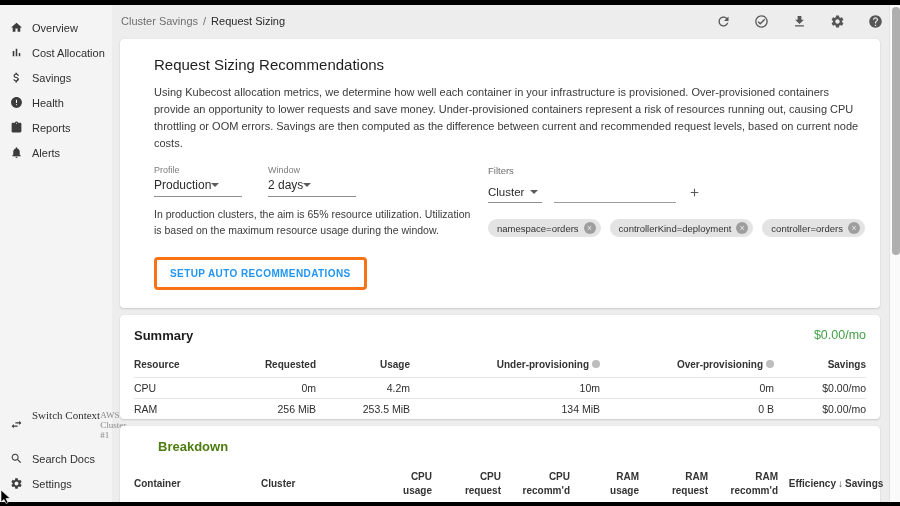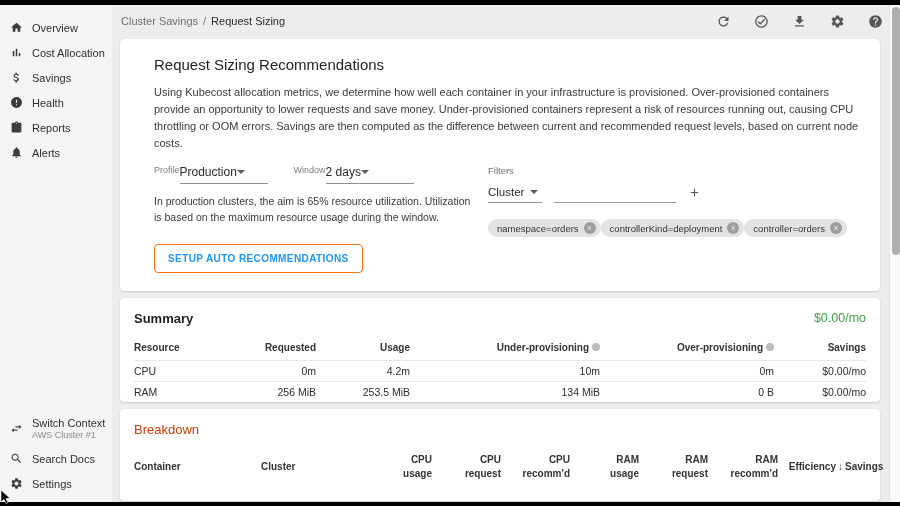--- a/index.html
+++ b/index.html
@@ -6,21 +6,21 @@
   html,body { width:900px; height:506px; overflow:hidden; }
   body { background:#000; font-family:"Liberation Sans","DejaVu Sans",sans-serif; position:relative; }
   .app { position:absolute; top:5px; left:0; right:0; bottom:4px; display:flex; background:#ededee; }
 
   
   .sidebar { width:112px; background:#f4f4f4; display:flex; flex-direction:column; padding:10px 0 6px 0; flex-shrink:0; }
   .nav-item { display:flex; align-items:center; gap:9px; padding:6px 10px; cursor:pointer; color:#2f2f2f; }
   .nav-item svg { width:13px; height:13px; fill:#3c3c3c; flex-shrink:0; }
   .nav-label { font-size:11px; color:#2f2f2f; white-space:nowrap; }
   .nav-sub { font-size:9px; color:#8a8a8a; margin-top:1px; }
-  .nav-text-col { display:flex; flex-direction:column; }
+  .nav-text-col { display:flex; flex-direction:row;font-family:Liberation Serif, serif; }
   .spacer { flex:1; }
 
   
   .main { flex:1; display:flex; flex-direction:column; position:relative; overflow:hidden; }
   .topbar { height:32px; display:flex; align-items:center; justify-content:space-between; padding:0 17px 0 9px; flex-shrink:0; }
   .breadcrumb { font-size:11px; display:flex; gap:5px; align-items:center; }
   .crumb-muted { color:#6f6f6f; }
   .crumb-sep { color:#6f6f6f; }
   .crumb-current { color:#2b2b2b; }
   .top-actions { display:flex; align-items:center; gap:23px; }
@@ -29,37 +29,37 @@
   .content { padding:2px 20px 0 8px; }
   .card { background:#fff; border-radius:4px; box-shadow:0 1px 2px rgba(0,0,0,.14), 0 0 1px rgba(0,0,0,.12); margin-bottom:7px; }
 
   
   .card-reco { padding:17px 17px 18px 34px; }
   .reco-title { font-size:15px; font-weight:500; color:#1f1f1f; }
   .reco-desc { font-size:11px; color:#3a3a3a; line-height:1.55; margin-top:11px; }
   .controls { display:flex; margin-top:13px; }
   .controls-left { width:322px; flex-shrink:0; }
   .selects-row { display:flex; gap:26px; }
-  .mui-select { display:flex; flex-direction:row; }
+  .mui-select { display:flex; flex-direction:column; }
   .mui-select .sel-label { font-size:9px; color:#7c7c7c; margin-bottom:3px; }
   .sel-value-row { display:flex; align-items:center; width:88px; border-bottom:1px solid #8f8f8f; padding-bottom:4px; cursor:pointer; }
   .sel-value { font-size:12px; color:#2b2b2b; }
   .caret { width:0; height:0; border-left:4px solid transparent; border-right:4px solid transparent; border-top:4.5px solid #5b5b5b; }
   .helper { font-size:10.5px; color:#3a3a3a; line-height:1.5; margin-top:10px; }
-  .setup-btn { display:inline-block; margin-top:18px; border:1px solid #f97316; background:#fff; color:#2196f3; font-family:inherit;
+  .setup-btn { display:inline-block; margin-top:18px; border:3px solid #f97316; background:#fff; color:#2196f3; font-family:inherit;
     font-size:10px; font-weight:700; letter-spacing:.4px; padding:8px 13px; border-radius:4px; cursor:pointer; }
   .controls-right { flex:1; padding-left:12px; }
   .filters-label { font-size:9.5px; color:#6f6f6f; }
   .filters-row { display:flex; align-items:flex-end; gap:12px; margin-top:9px; }
   .filter-select { display:flex; align-items:center; gap:6px; border-bottom:1px solid #8f8f8f; padding-bottom:4px; width:54px; cursor:pointer; }
   .filter-select .sel-value { font-size:11.5px; }
   .filter-input { border:none; border-bottom:1px solid #9b9b9b; width:122px; height:17px; font-size:11px; background:transparent; outline:none; }
   .plus-icon { cursor:pointer; }
   .plus-icon svg { width:13px; height:13px; fill:#575757; }
-  .chips-row { display:flex; margin-top:16px; }
+  .chips-row { display:flex; gap:9px; margin-top:16px; }
   .chip { display:flex; align-items:center; gap:5px; background:#e3e3e3; border-radius:11px; padding:3px 5px 3px 9px; cursor:pointer; }
   .chip-label { font-size:9.5px; color:#333; }
   .chip-x { width:12px; height:12px; border-radius:50%; background:#9e9e9e; color:#e9e9e9; font-size:8.5px; line-height:12px;
     text-align:center; cursor:pointer; flex-shrink:0; }
 
   
   .card-summary { padding:13px 14px 0 14px; }
   .sum-title-row { display:flex; justify-content:space-between; align-items:center; }
   .sum-title { font-size:13px; font-weight:700; color:#1d1d1d; }
   .sum-total { font-size:12.5px; color:#43a047; }
@@ -67,21 +67,21 @@
   .sum-head { margin-top:9px; padding:7px 0; }
   .sum-head .cell { font-size:10px; font-weight:700; color:#333; }
   .sum-row { border-top:1px solid #e7e7e7; padding:4px 0; }
   .sum-row .cell { font-size:10.5px; color:#2e2e2e; }
   .cell.r { text-align:right; }
   .head-with-info { display:inline-flex; align-items:center; gap:3px; justify-content:flex-end; width:100%; }
   .info-dot { width:8px; height:8px; border-radius:50%; background:#bdbdbd; display:inline-block; flex-shrink:0; }
 
   
   .card-breakdown { padding:13px 14px 10px 14px; }
-  .bd-title { font-size:13px; font-weight:400; color:#c2410c; }
+  .bd-title { font-size:13px; font-weight:700; color:#4d7c0f;margin-left:24px; }
   .bd-grid { display:grid; grid-template-columns:125px 102px 67px 67px 67px 67px 67px 68px 56px 1fr; align-items:center; column-gap:2px; }
   .bd-head { margin-top:12px; padding:4px 0 9px 0; }
   .bd-head .cell { font-size:10px; font-weight:700; color:#333; line-height:1.45; }
   .bd-head .cell.r span.wrapcap { display:inline-block; max-width:50px; }
   .sort-arrow { font-size:10px; color:#444; margin-right:2px; }
 
   
   .scrollbar-track { position:absolute; top:5px; bottom:4px; right:0; width:11px; background:#fafafa; border-left:1px solid #e2e2e2; }
   .scrollbar-thumb { position:absolute; top:2px; left:1.5px; width:8px; height:248px; background:#afafaf; border-radius:4px; cursor:pointer; }
 

